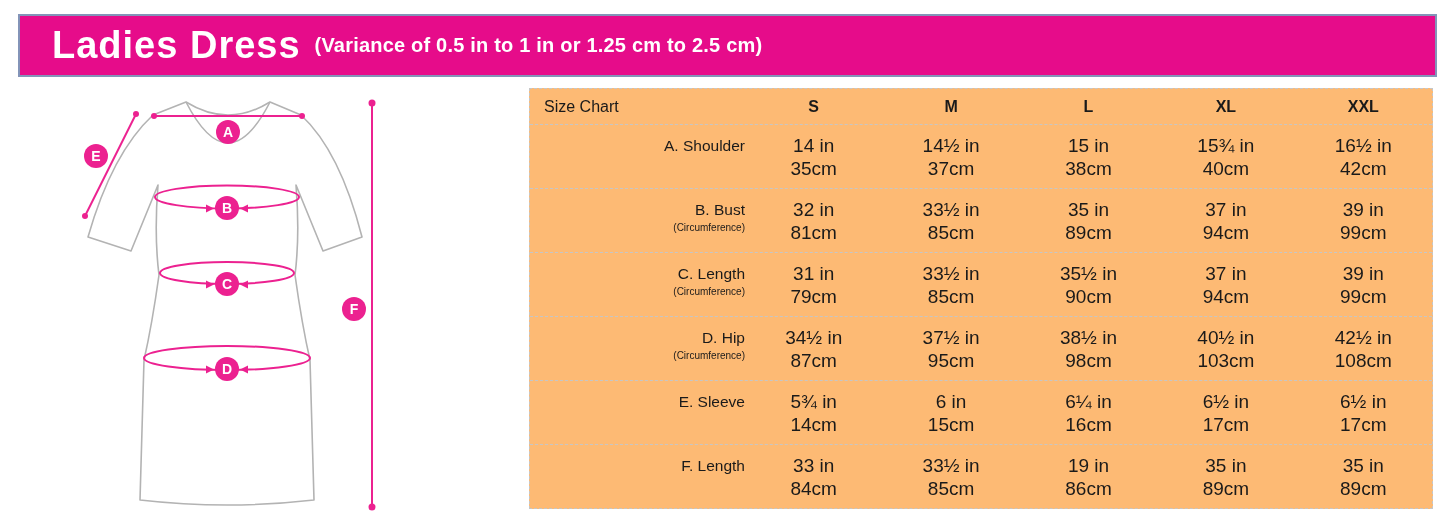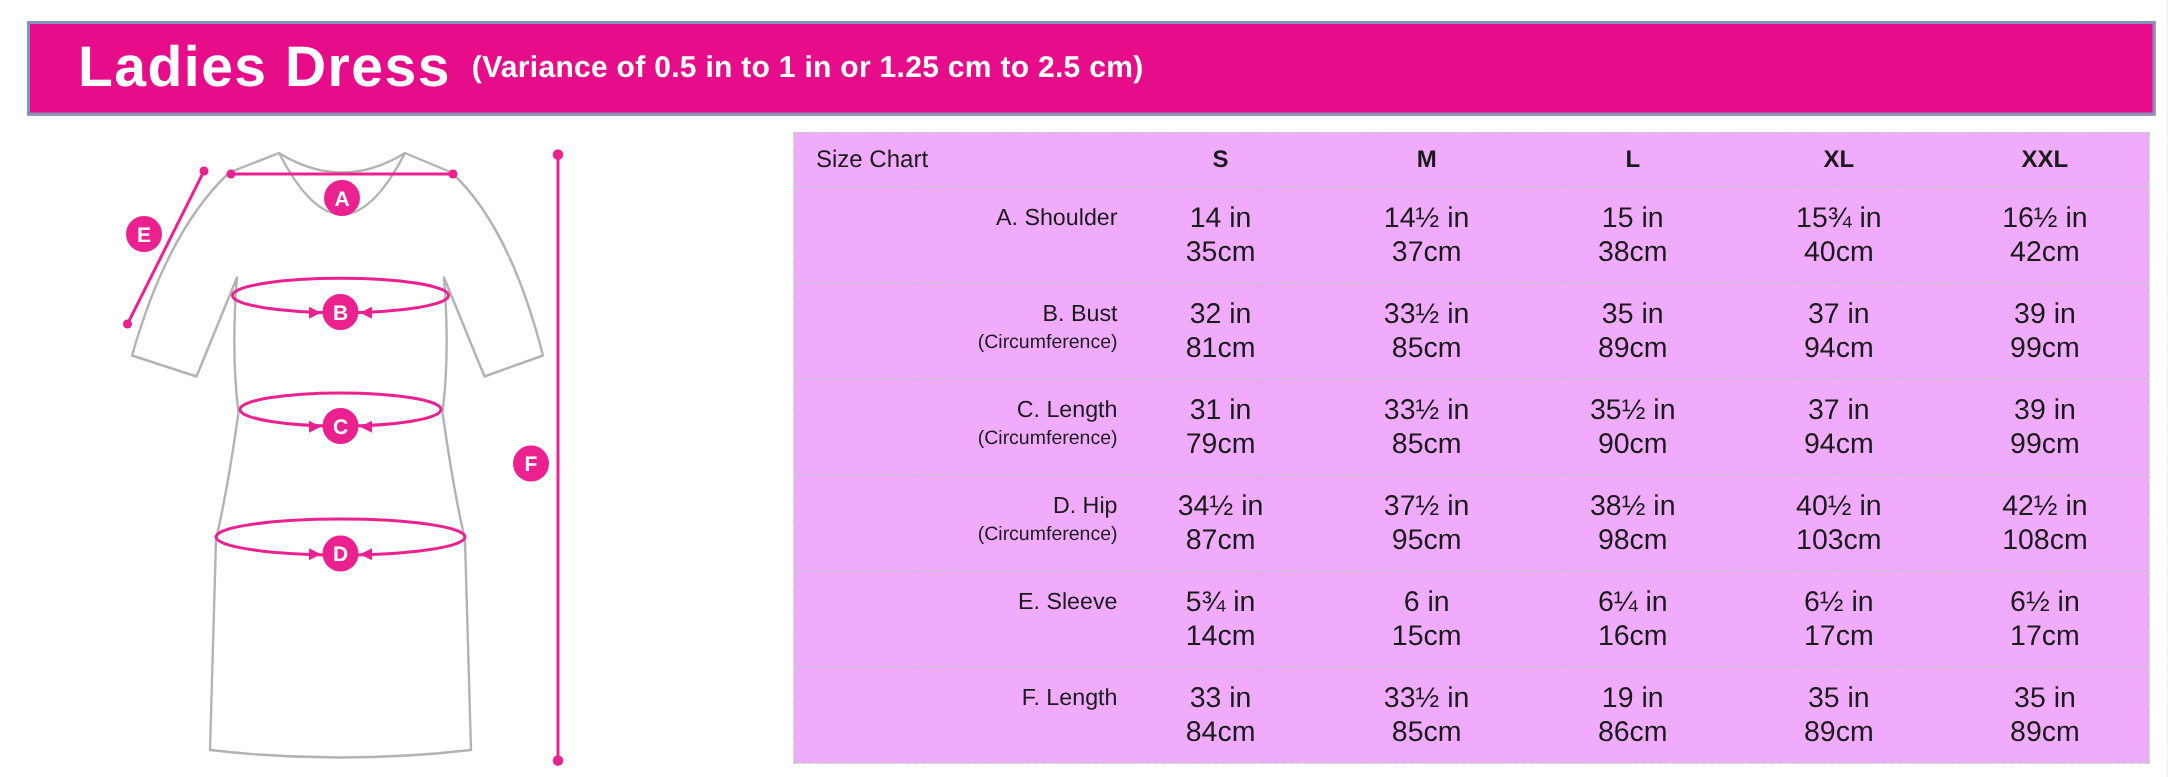--- a/index.html
+++ b/index.html
@@ -29,35 +29,35 @@
   
   .diagram { position:absolute; left:40px; top:85px; width:360px; height:430px; }
   .marker-letter {
     font-family:"Liberation Sans", sans-serif; font-size:14px; font-weight:bold;
     fill:#ffffff; text-anchor:middle;
   }
 
   
   .size-table {
     position:absolute; left:529px; top:88px; width:904px; height:421px;
-    border:1px dashed #c6c6c6; background:#f0abfc;
+    border:1px dashed #c6c6c6; background:#fdba74;
   }
   .trow {
     display:grid; grid-template-columns:215px repeat(5, 1fr);
     height:64px; border-top:1px dashed #c6c6c6;
   }
   .trow.thead { height:35px; border-top:none; }
   .thead .corner-cell {
     font-size:16px; line-height:35px; padding-left:14px;
   }
   .thead .size-cell {
     font-size:16px; font-weight:bold; line-height:35px; text-align:center;
   }
   .label-cell { padding:9px 0 0 14px; font-size:15.5px; line-height:23px;text-align:right; }
-  .label-cell .sublabel { font-size:13px; line-height:13px; margin-left:40px; color:#1a1a1a; }
+  .label-cell .sublabel { font-size:10px; line-height:13px; margin-left:40px; color:#1a1a1a; }
   .value-cell { padding-top:9px; text-align:center; font-size:19px; line-height:23px; }
 </style>
 </head>
 <body>
 
 <header class="banner">
   <h1>Ladies Dress</h1>
   <span class="subtitle">(Variance of 0.5 in to 1 in or 1.25 cm to 2.5 cm)</span>
 </header>
 

